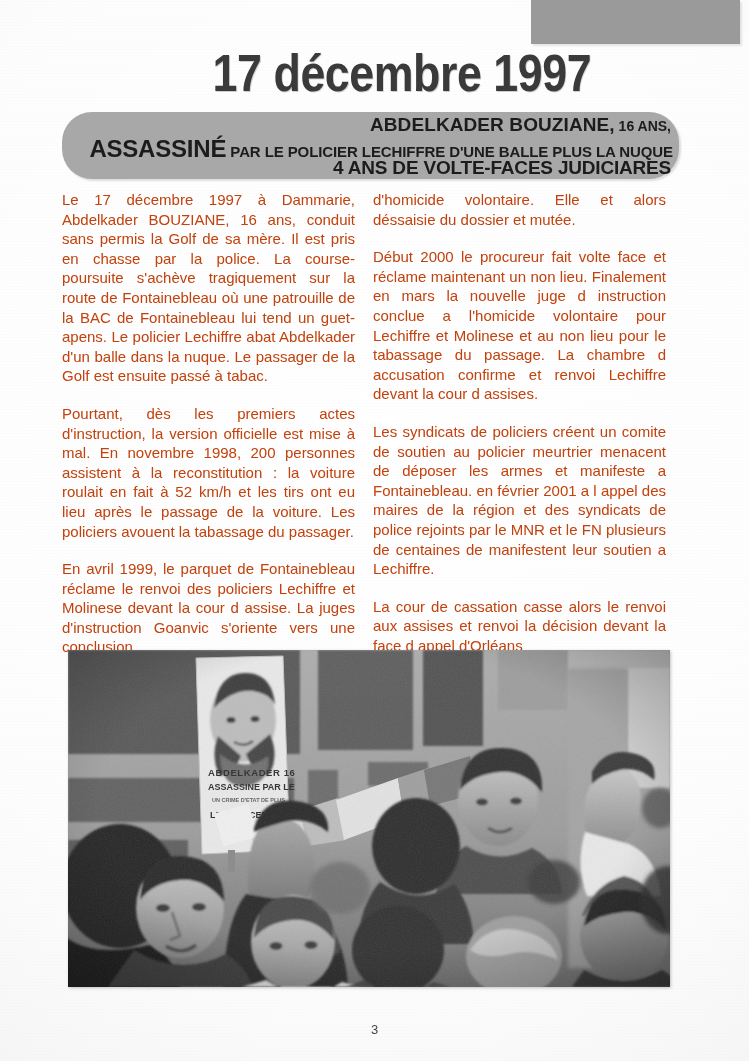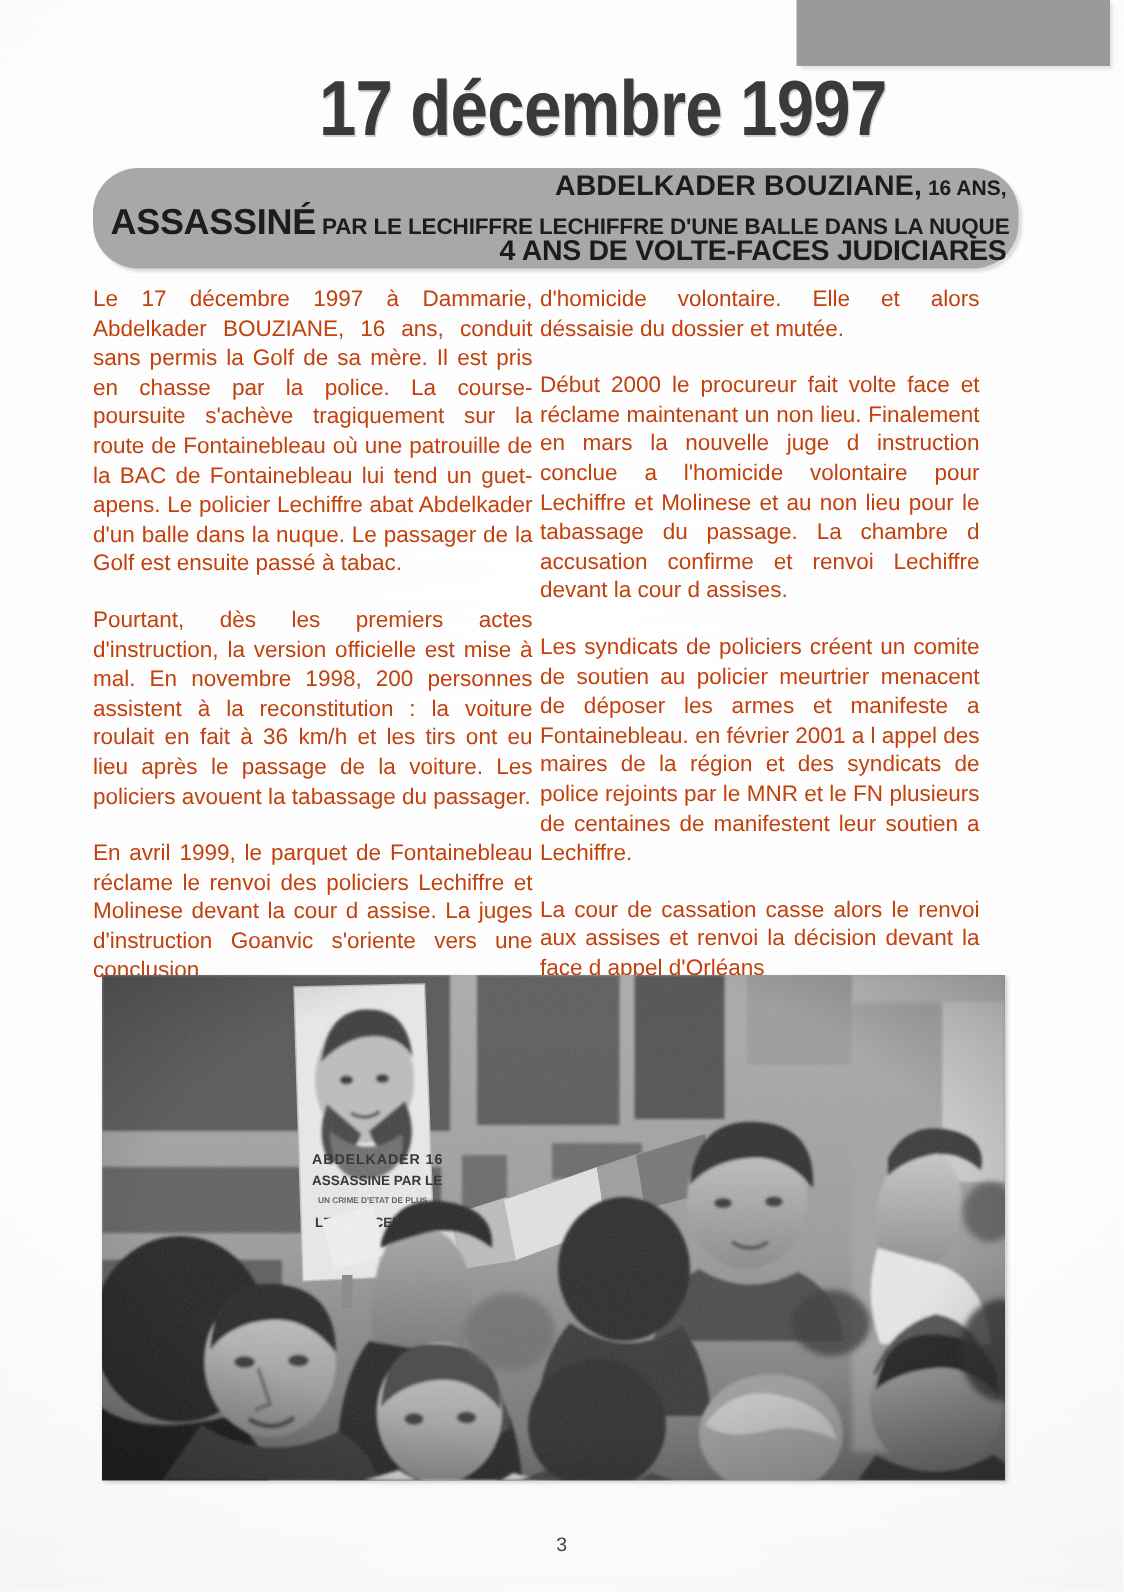--- a/index.html
+++ b/index.html
@@ -117,21 +117,21 @@
     left: 62px;
     top: 190px;
     width: 618px;
   }
   .col {
     position: absolute;
     top: 0;
     width: 293px;
   }
   .col-left { left: 0px; }
-  .col-right { left: 298px; }
+  .col-right { left: 311px; }
 
   .col p {
     margin: 0 0 18px 0;
     font-family: "Liberation Sans", sans-serif;
     font-size: 15px;
     line-height: 19.6px;
     color: #c2410c;
     text-align: justify;
     -webkit-hyphens: none;
     hyphens: none;
@@ -171,29 +171,29 @@
 
 <div class="masthead">
   <span class="masthead-title">17 décembre 1997</span>
 </div>
 
 <div class="headband">
   <div class="hb-line hb-line1">
     <span class="hb-l1-a">ABDELKADER BOUZIANE,</span><span class="hb-l1-b"> 16 ANS,</span>
   </div>
   <div class="hb-line hb-line2">
-    <span class="hb-l2-a">ASSASSINÉ</span><span class="hb-l2-b"> PAR LE LECHIFFRE LECHIFFRE D'UNE BALLE DANS LA NUQUE</span>
+    <span class="hb-l2-a">ASSASSINÉ</span><span class="hb-l2-b"> PAR LE POLICIER LECHIFFRE D'UNE BALLE PLUS LA NUQUE</span>
   </div>
   <div class="hb-line hb-line3">4 ANS DE VOLTE-FACES JUDICIARES</div>
 </div>
 
 <div class="cols">
   <div class="col col-left">
     <p>Le 17 décembre 1997 à Dammarie, Abdelkader BOUZIANE, 16 ans, conduit sans permis la Golf de sa mère. Il est pris en chasse par la police. La course-poursuite s'achève tragiquement  sur la route de Fontainebleau où une patrouille de la BAC de Fontainebleau lui tend un guet-apens. Le policier Lechiffre abat Abdelkader d'un balle dans la nuque. Le passager de la Golf est ensuite passé à tabac.</p>
-    <p>Pourtant, dès les premiers actes d'instruction, la version officielle est mise à mal. En novembre 1998, 200 personnes assistent à la reconstitution : la voiture roulait en fait à 36 km/h et les tirs ont eu lieu après le passage de la voiture. Les policiers avouent la tabassage du passager.</p>
+    <p>Pourtant, dès les premiers actes d'instruction, la version officielle est mise à mal. En novembre 1998, 200 personnes assistent à la reconstitution : la voiture roulait en fait à 52 km/h et les tirs ont eu lieu après le passage de la voiture. Les policiers avouent la tabassage du passager.</p>
     <p class="tight">En avril 1999, le parquet de Fontainebleau réclame le renvoi des policiers Lechiffre et Molinese devant la cour d assise. La juges d'instruction Goanvic s'oriente vers une conclusion</p>
   </div>
   <div class="col col-right">
     <p>d'homicide volontaire. Elle et alors déssaisie du dossier et mutée.</p>
     <p>Début 2000 le procureur fait volte face et réclame maintenant un non lieu. Finalement en mars la nouvelle juge d instruction conclue a l'homicide volontaire pour Lechiffre et Molinese et au non lieu pour le tabassage du passage. La chambre d accusation confirme et renvoi Lechiffre devant la cour d assises.</p>
     <p>Les syndicats de policiers créent un comite de soutien au policier meurtrier menacent de déposer les armes et manifeste a Fontainebleau. en février 2001 a l appel des maires de la région et des syndicats de police rejoints par le MNR et le FN plusieurs de centaines de manifestent leur soutien a Lechiffre.</p>
     <p style="margin-bottom:0">La cour de cassation casse alors le renvoi aux assises et renvoi la décision devant la face d appel d'Orléans</p>
     <p class="tight">En novembre dans la lignes de l'acquittement du policier Hiblot a Versailles la cour d appel d'Orléans décrète le non lieu pour Lechiffre.</p>
   </div>
 </div>

